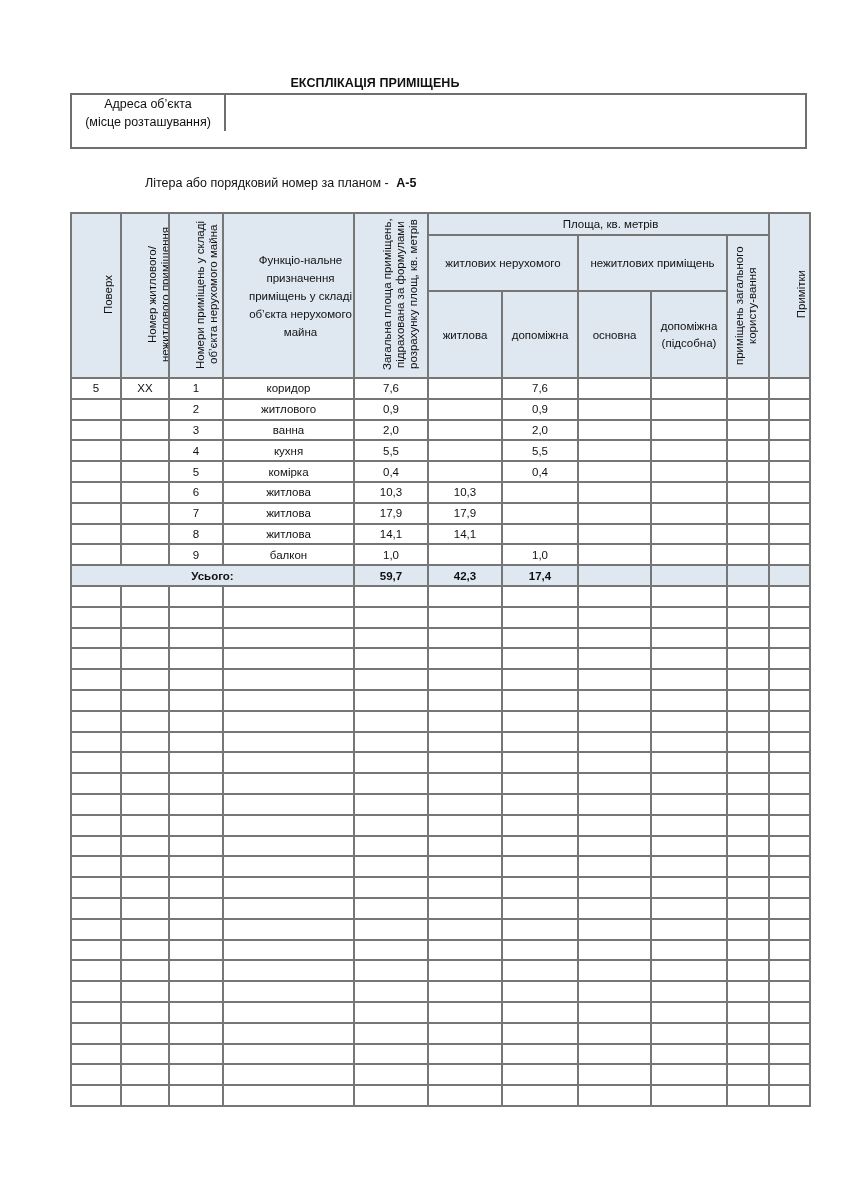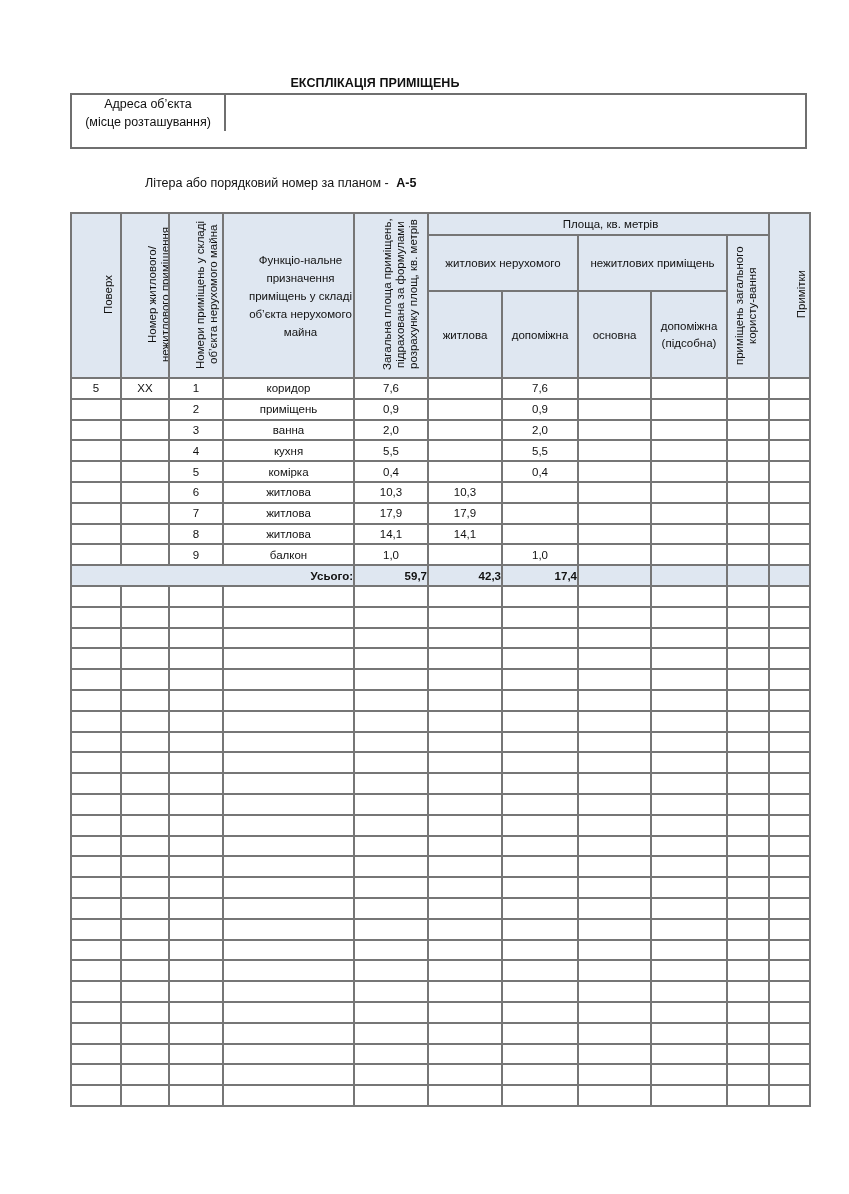--- a/index.html
+++ b/index.html
@@ -11,21 +11,21 @@
   .litera { position: absolute; left: 145px; top: 176px; font-size: 12.5px; }
   .litera b { margin-left: 4px; margin-top: 22px; }
   table.grid { position: absolute; left: 70px; top: 212px; border-collapse: collapse; table-layout: fixed; width: 739px; }
   table.grid td, table.grid th { border: 2px solid #767676; padding: 0; font-size: 11.5px; text-align: center; vertical-align: middle; overflow: hidden; }
   table.grid th { background: #dfe7f1; font-weight: normal; }
   .vert { writing-mode: vertical-rl; transform: rotate(180deg); display: inline-block; line-height: 13px; white-space: normal; }
   tr.hdr1 th { height: 20px; padding-left: 24px; }
   tr.hdr2 th { height: 54px; }
   tr.hdr3 th { height: 85px; }
   tr.row td { height: 18.8px; line-height: 14px; }
-  tr.total td { background: #dfe7f1; font-weight: bold; text-align: right; }
+  tr.total td { background: #dfe7f1; font-weight: bold; }
   .fn { line-height: 18px; padding: 0 4px; }
 </style>
 </head>
 <body>
 
 <div class="title">ЕКСПЛІКАЦІЯ ПРИМІЩЕНЬ</div>
 
 <div class="addr">
   <div class="addr-label">
     <div>
@@ -87,21 +87,21 @@
         <td>7,6</td>
         <td></td>
         <td></td>
         <td></td>
         <td></td>
       </tr>
       <tr class="row">
         <td></td>
         <td></td>
         <td>2</td>
-        <td>приміщень</td>
+        <td>житлового</td>
         <td>0,9</td>
         <td></td>
         <td>0,9</td>
         <td></td>
         <td></td>
         <td></td>
         <td></td>
       </tr>
       <tr class="row">
         <td></td>

